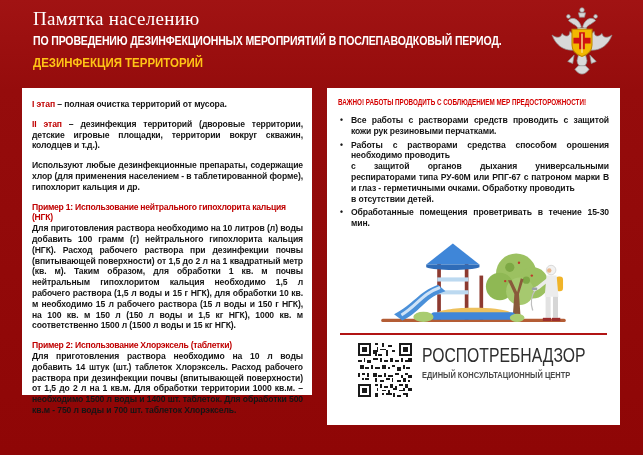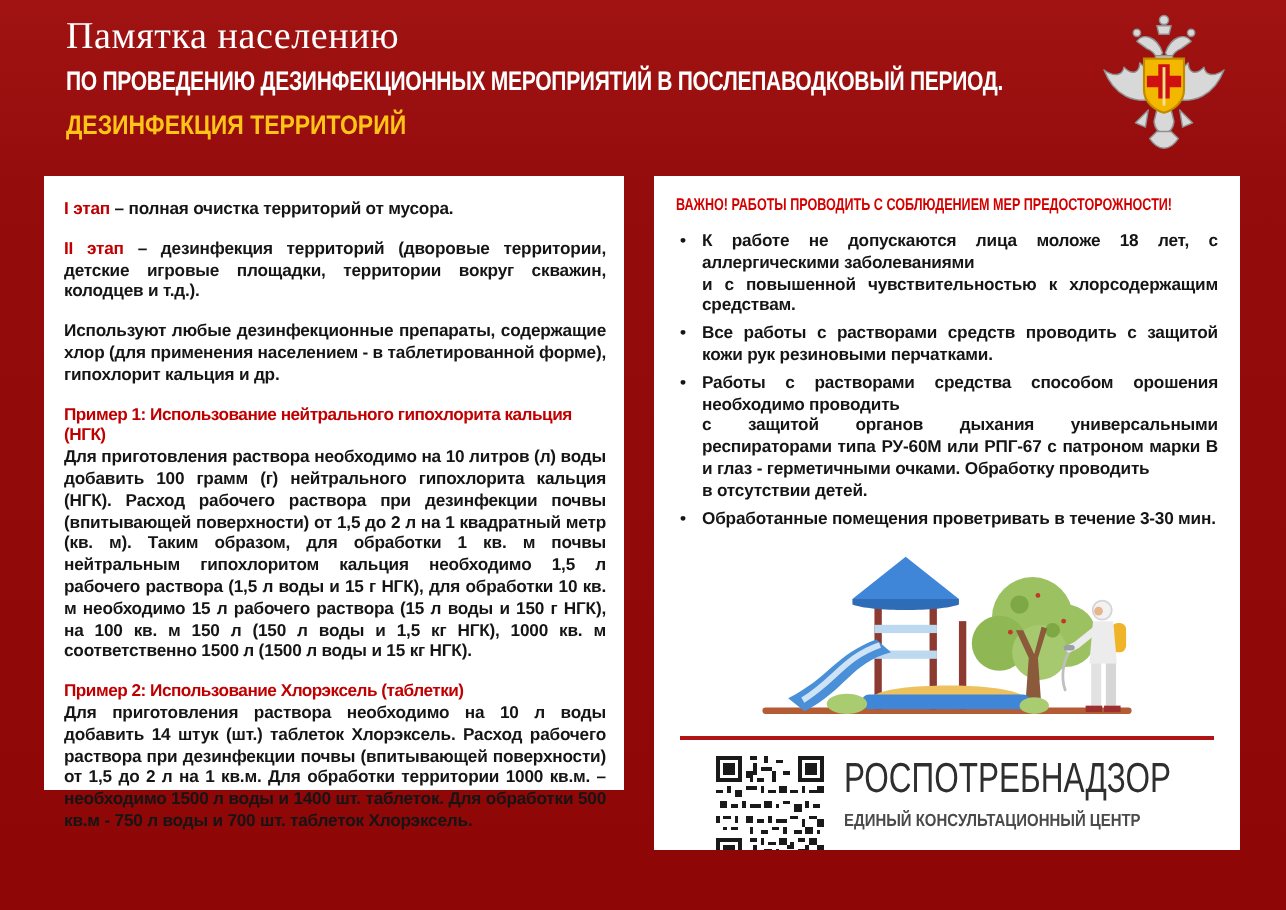--- a/index.html
+++ b/index.html
@@ -77,27 +77,25 @@
     <p class="txt red tight">Пример 1: Использование нейтрального гипохлорита кальция (НГК)</p>
     <p class="txt mb">Для приготовления раствора необходимо на 10 литров (л) воды добавить 100 грамм (г) нейтрального гипохлорита кальция (НГК). Расход рабочего раствора при дезинфекции почвы (впитывающей поверхности) от 1,5 до 2 л на 1 квадратный метр (кв. м). Таким образом, для обработки 1 кв. м почвы нейтральным гипохлоритом кальция необходимо 1,5 л рабочего раствора (1,5 л воды и 15 г НГК), для обработки 10 кв. м необходимо 15 л рабочего раствора (15 л воды и 150 г НГК), на 100 кв. м 150 л (150 л воды и 1,5 кг НГК), 1000 кв. м соответственно 1500 л (1500 л воды и 15 кг НГК).</p>
     <p class="txt red tight">Пример 2: Использование Хлорэксель (таблетки)</p>
     <p class="txt">Для приготовления раствора необходимо на 10 л воды добавить 14 штук (шт.) таблеток Хлорэксель. Расход рабочего раствора при дезинфекции почвы (впитывающей поверхности) от 1,5 до 2 л на 1 кв.м. Для обработки территории 1000 кв.м. – необходимо 1500 л воды и 1400 шт. таблеток. Для обработки 500 кв.м - 750 л воды и 700 шт. таблеток Хлорэксель.</p>
   </div>
 
   <div class="panel panel-right">
     <div class="warning">ВАЖНО! РАБОТЫ ПРОВОДИТЬ С СОБЛЮДЕНИЕМ МЕР ПРЕДОСТОРОЖНОСТИ!</div>
 
     <ul class="bullets txt">
-      <li class="prewrap">К работе не допускаются лица моложе 18 лет, с аллергическими заболеваниями
-и с повышенной чувствительностью к хлорсодержащим средствам.</li>
       <li>Все работы с растворами средств проводить с защитой кожи рук резиновыми перчатками.</li>
       <li class="prewrap">Работы с растворами средства способом орошения необходимо проводить
 с защитой органов дыхания универсальными респираторами типа РУ-60М или РПГ-67 с патроном марки В и глаз - герметичными очками. Обработку проводить
 в отсутствии детей.</li>
-      <li>Обработанные помещения проветривать в течение 3-30 мин.</li>
+      <li>Обработанные помещения проветривать в течение 15-30 мин.</li>
     </ul>
 
     <svg class="illustration" viewBox="0 0 205 98" aria-hidden="true">
       <rect x="2" y="89" width="201" height="3.5" rx="1.7" fill="#b45d35"></rect>
 
       <g>
         <circle cx="149" cy="40" r="22" fill="#9cc161"></circle>
         <circle cx="167" cy="50" r="17" fill="#9cc161"></circle>
         <circle cx="131" cy="54" r="15" fill="#8fb854"></circle>
         <circle cx="153" cy="59" r="15" fill="#a6c96f"></circle>

